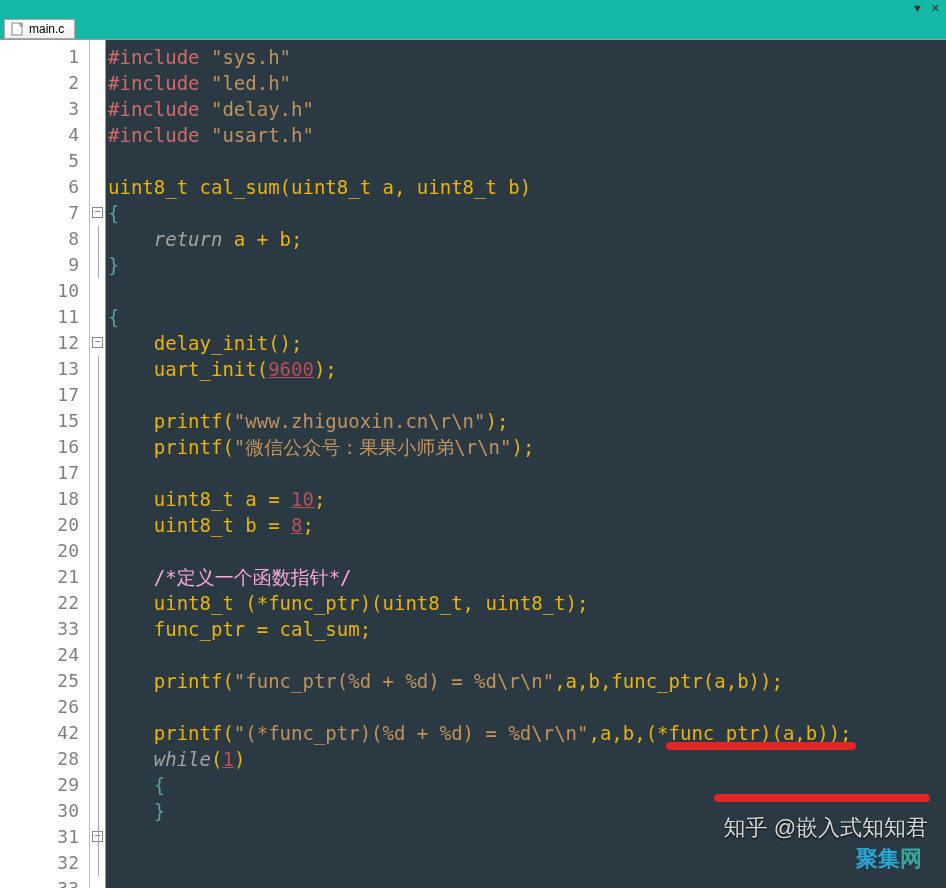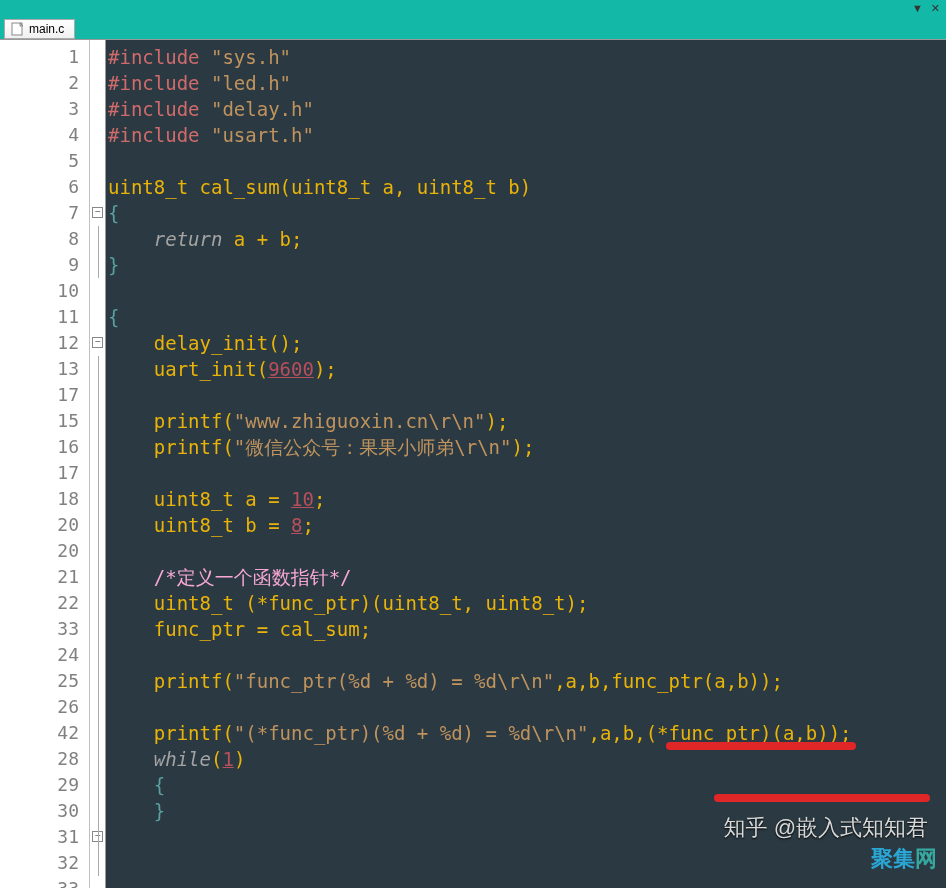--- a/index.html
+++ b/index.html
@@ -138,21 +138,21 @@
   right: 18px;
   bottom: 45px;
   color: #d8d8d8;
   font-family: "Microsoft YaHei", sans-serif;
   font-size: 22px;
   font-weight: 500;
   text-shadow: 0 1px 2px #000;
 }
 .watermark2 {
   position: absolute;
-  right: 9px;
+  right: 24px;
   bottom: 14px;
   font-family: "Microsoft YaHei", sans-serif;
   font-size: 22px;
   font-weight: 700;
   text-align: right;
 }
 .watermark2 .c1 { color: #2aa5d4; }
 .watermark2 .c2 { color: #2aa5d4; }
 .watermark2 .c3 { color: #36a8a0; }
 </style>

